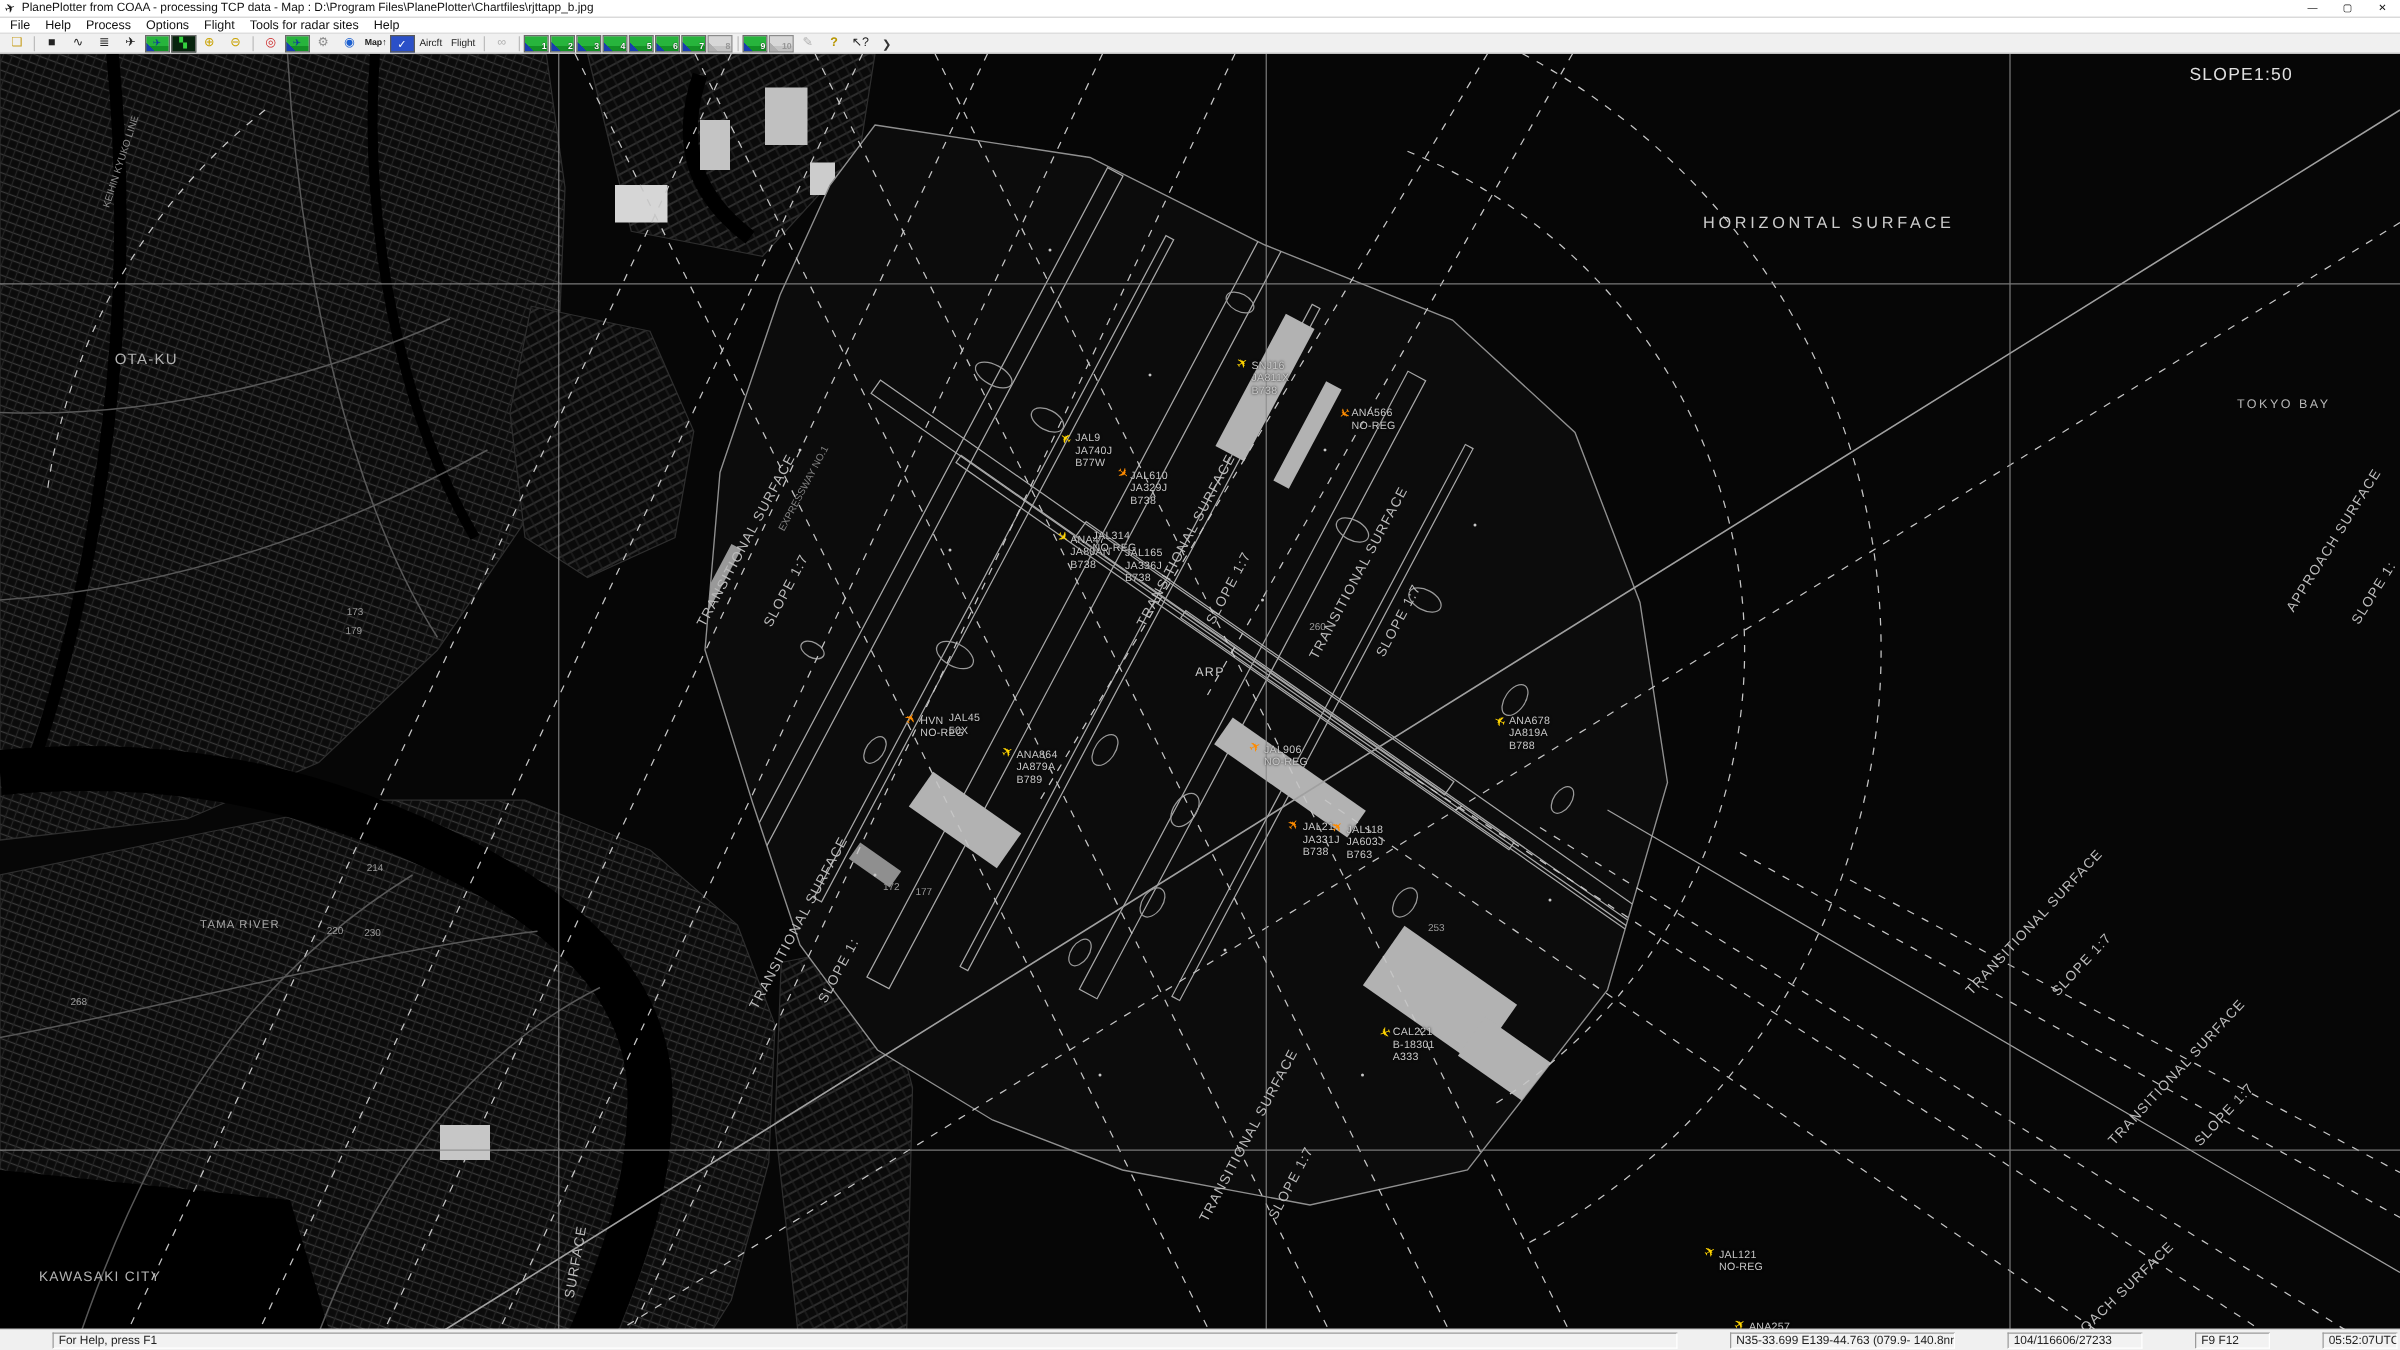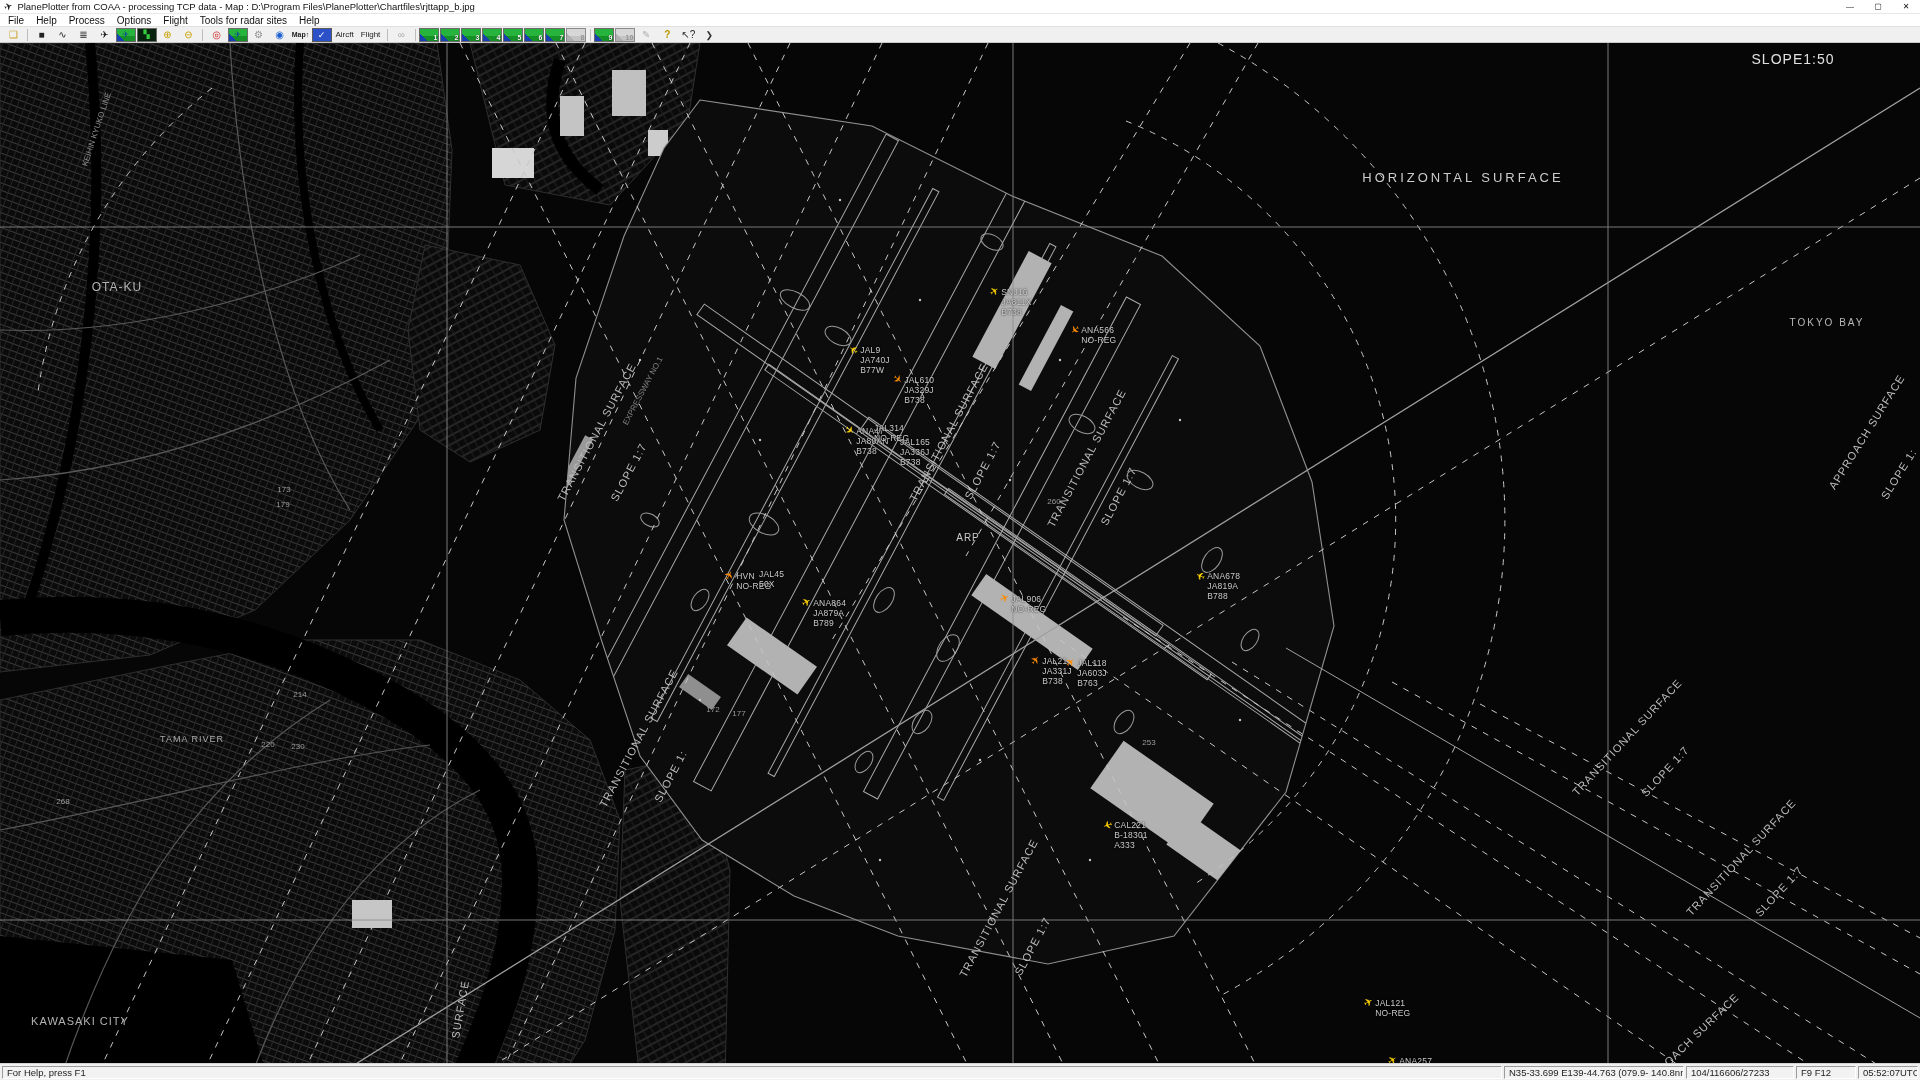--- a/index.html
+++ b/index.html
@@ -60,21 +60,21 @@
   .acft{position:absolute;display:flex;gap:2px;align-items:flex-start;cursor:default;}
   .plane-icon{font-size:11px;line-height:9px;display:inline-block;flex:none;}
   .acft-lines{display:flex;flex-direction:column;font-size:8.5px;line-height:10px;
               color:#c9c9c9;letter-spacing:.2px;white-space:nowrap;text-shadow:0 0 2px #000;}
 
   
   .statusbar{position:absolute;left:0;right:0;bottom:0;height:17px;background:#f0f0f0;z-index:30;
              display:flex;align-items:center;font-size:9.5px;color:#222;padding:1px 2px;box-sizing:border-box;
              border-top:1px solid #d4d4d4;}
   .sb-panel{border:1px solid;border-color:#9b9b9b #ffffff #ffffff #9b9b9b;background:#f2f2f2;
-            height:13px;line-height:12px;padding:0 4px;box-sizing:border-box;white-space:nowrap;overflow:hidden;}
+            height:13px;line-height:12px;padding:0 4px;box-sizing:border-box;white-space:nowrap;overflow:hidden;margin-left:40px;}
   .sb-left{flex:1;margin-right:2px;}
   .sb-pos{width:180px;margin-right:2px;}
   .sb-cnt{width:108px;margin-right:2px;}
   .sb-keys{width:60px;margin-right:2px;}
   .sb-time{width:60px;}
 </style>
 </head>
 <body>
 
 <div id="map-wrap">

